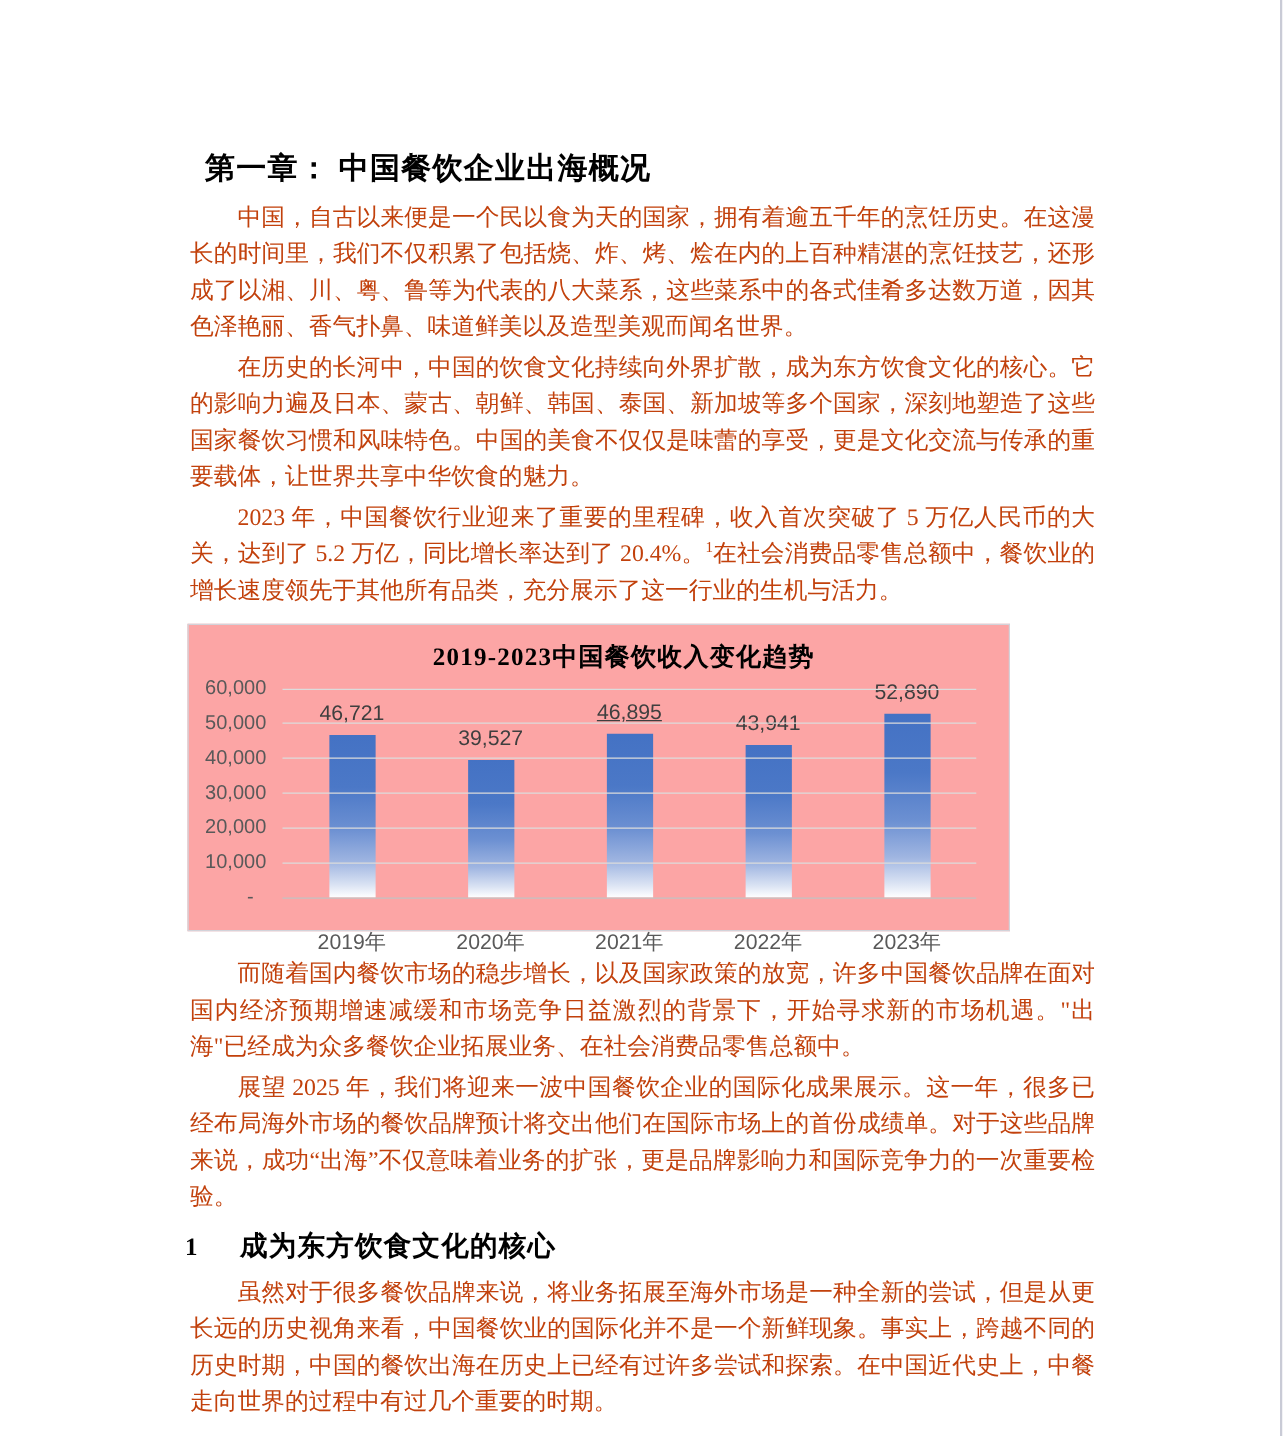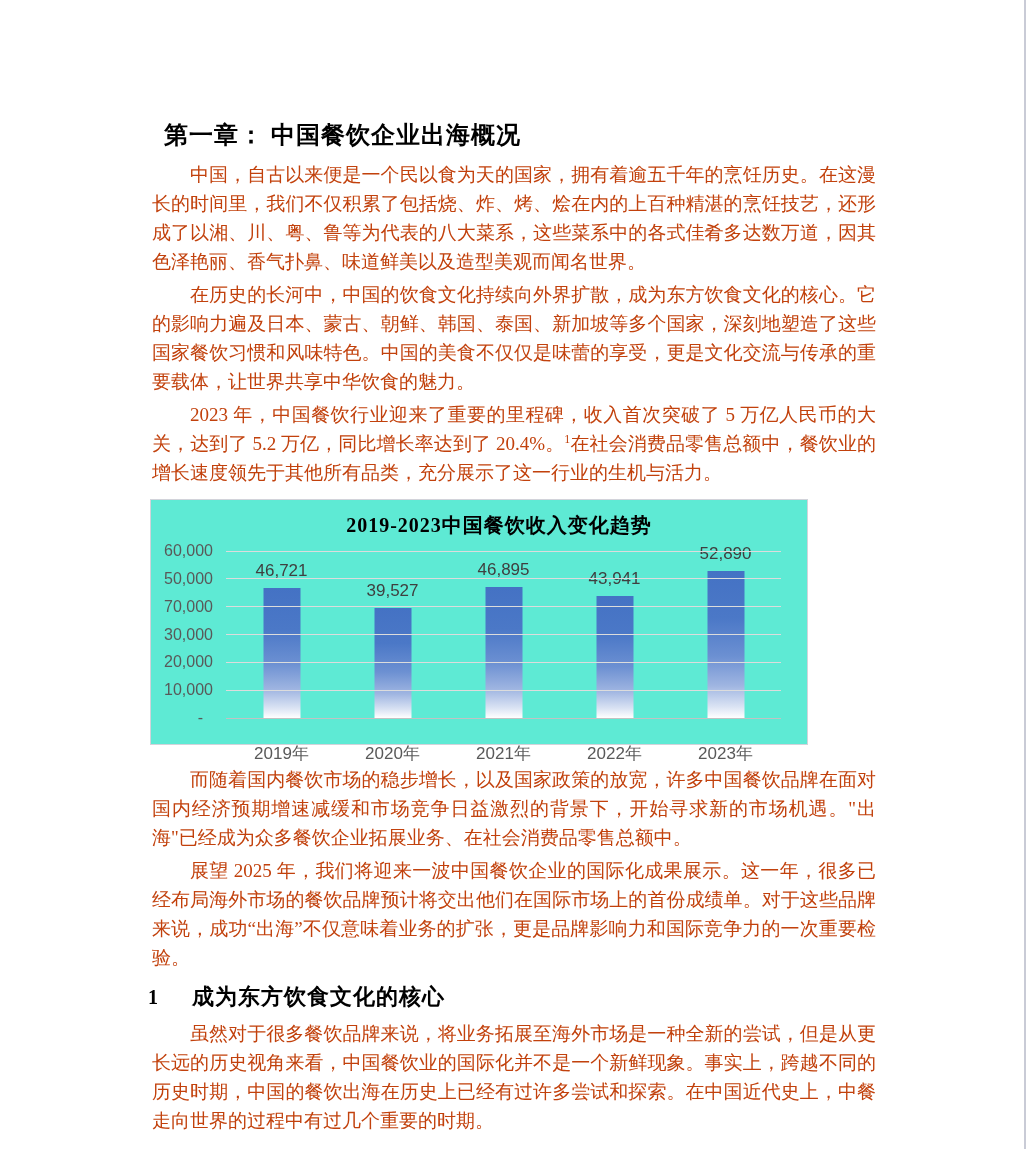--- a/index.html
+++ b/index.html
@@ -16,21 +16,21 @@
   }
   p.body{
     margin:4px;font-size:19px;line-height:29px;color:#c2410c;
     text-align:justify;text-indent:2em;
   }
   sup.fnref{font-size:12px;vertical-align:super;line-height:0;}
 
   
   figure.chart{
     margin:12px 0 20px 2px;width:658px;height:246px;box-sizing:border-box;
-    border:1px solid #d2d3da;background:#5eead4;padding:10px 14px 2px 10px;
+    border:1px solid #d2d3da;background:#fca5a5;padding:10px 14px 2px 10px;
   }
   .chart-title{
     text-align:center;font-size:20px;font-weight:bold;color:#000;
     margin:2px 0 12px 44px;letter-spacing:1px;
   }
   .plot-wrap{display:flex;}
   .y-axis{position:relative;width:52px;margin-right:13px;height:167px;flex:none;}
   .ytick{
     position:absolute;right:0;transform:translateY(-50%);
     font:16px "Liberation Sans",sans-serif;color:#595959;white-space:nowrap;
@@ -76,38 +76,38 @@
   <p class="body">在历史的长河中，中国的饮食文化持续向外界扩散，成为东方饮食文化的核心。它的影响力遍及日本、蒙古、朝鲜、韩国、泰国、新加坡等多个国家，深刻地塑造了这些国家餐饮习惯和风味特色。中国的美食不仅仅是味蕾的享受，更是文化交流与传承的重要载体，让世界共享中华饮食的魅力。</p>
 
   <p class="body"><span>2023 年，中国餐饮行业迎来了重要的里程碑，收入首次突破了 5 万亿人民币的大关，达到了 5.2 万亿，同比增长率达到了 20.4%。</span><sup class="fnref">1</sup><span>在社会消费品零售总额中，餐饮业的增长速度领先于其他所有品类，充分展示了这一行业的生机与活力。</span></p>
 
   <figure class="chart">
     <div class="chart-title">2019-2023中国餐饮收入变化趋势</div>
     <div class="plot-wrap">
       <div class="y-axis">
           <div class="ytick" style="top: 0%;">60,000</div>
           <div class="ytick" style="top: 16.6667%;">50,000</div>
-          <div class="ytick" style="top: 33.3333%;">70,000</div>
+          <div class="ytick" style="top: 33.3333%;">40,000</div>
           <div class="ytick" style="top: 50%;">30,000</div>
           <div class="ytick" style="top: 66.6667%;">20,000</div>
           <div class="ytick" style="top: 83.3333%;">10,000</div>
           <div class="ytick zero" style="top: 100%;">-</div>
         </div>
       <div class="plot-area">
         <div class="columns">
             <div class="col">
               <div class="dlabel" style="bottom: calc(77.8683% + 7px);">46,721</div>
               <div class="bar" style="height: 77.8683%;"></div>
             </div>
             <div class="col">
               <div class="dlabel" style="bottom: calc(65.8783% + 7px);">39,527</div>
               <div class="bar" style="height: 65.8783%;"></div>
             </div>
             <div class="col">
-              <div class="dlabel" style="bottom: calc(78.1583% + 7px);">46,895</div>
+              <div class="dlabel" style="bottom: calc(78.1583% + 7px); text-decoration: underline;">46,895</div>
               <div class="bar" style="height: 78.1583%;"></div>
             </div>
             <div class="col">
               <div class="dlabel" style="bottom: calc(73.235% + 7px);">43,941</div>
               <div class="bar" style="height: 73.235%;"></div>
             </div>
             <div class="col">
               <div class="dlabel" style="bottom: calc(88.15% + 7px);">52,890</div>
               <div class="bar" style="height: 88.15%;"></div>
             </div>

